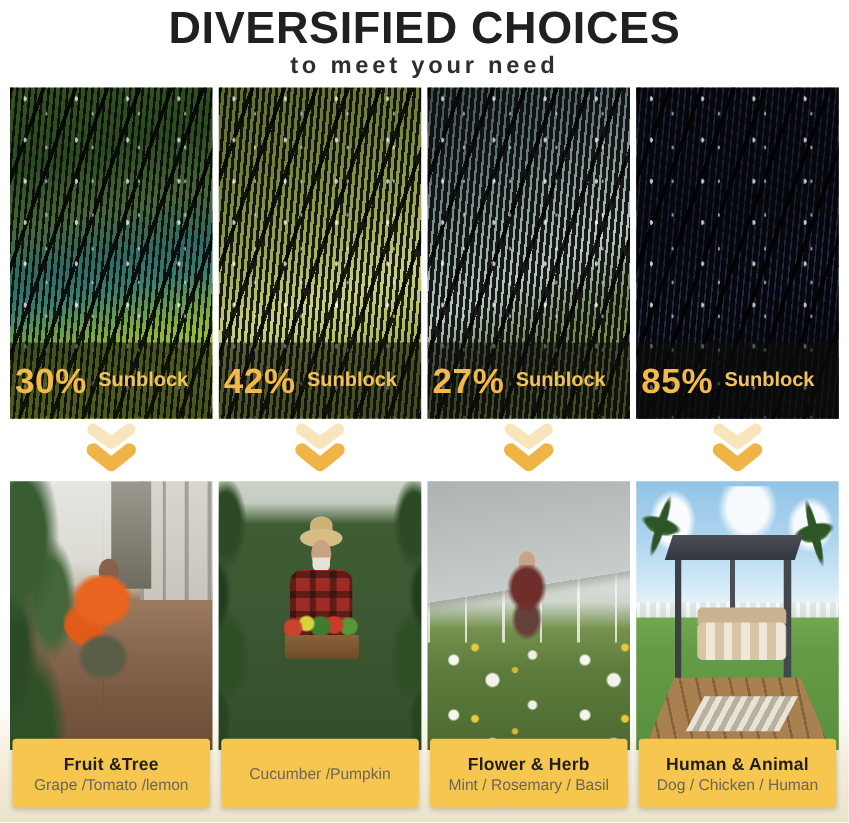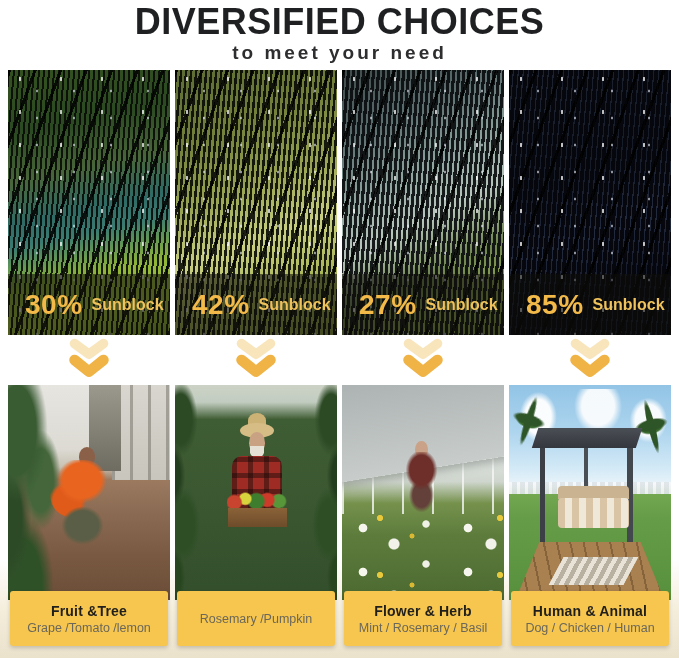--- a/index.html
+++ b/index.html
@@ -36,21 +36,21 @@
       repeating-linear-gradient(110deg,rgba(0,0,0,.85) 0 3px,transparent 3px 24px);
     background-size:41px 33px,37px 27px,auto;
   }
   .net30{--sw:2px;background:linear-gradient(168deg,#33511f 0%,#2c4a22 22%,#49663a 38%,#2f6b66 52%,#3b7c72 60%,#8fb437 74%,#a8c93f 88%,#8fb62f 100%);}
   .net50{--sw:2.5px;background:linear-gradient(160deg,#5c6b33 0%,#75823c 25%,#9aa654 45%,#c9cf82 62%,#a8b554 80%,#8b9c41 100%);}
   .net70{--sw:3.2px;--strand:rgba(10,12,14,.92);background:linear-gradient(155deg,#3f4a4a 0%,#5d6f6f 22%,#8fa49e 40%,#b7c6bd 55%,#70864f 72%,#93a94e 88%,#7d9640 100%);}
   .net90{--sw:3.8px;--strand:rgba(5,6,12,.95);background:linear-gradient(160deg,#1d2330 0%,#161b28 40%,#232b3e 60%,#141927 80%,#1a2130 100%);}
   .band{
     position:absolute;left:0;right:0;bottom:0;height:61px;z-index:2;
     background:rgba(14,13,11,.58);
-    display:flex;align-items:center;gap:9px;padding-left:17px;box-sizing:border-box;
+    display:flex;align-items:center;gap:9px;padding-left:4px;box-sizing:border-box;
   }
   .pct{font-size:28px;font-weight:800;letter-spacing:.5px;color:var(--percent-gold,#f3ba4a);}
   .sb{font-size:16px;font-weight:700;color:var(--sunblock-gold,#efc25c);}
   
   .chev path{fill:none;stroke-linecap:round;stroke-linejoin:round;}
   .chev .c-light{stroke:var(--arrow-light,#f8e5bc);stroke-width:10;}
   .chev .c-dark{stroke:var(--arrow-dark,#f0b345);stroke-width:11;}
   
   .cell{position:relative;}
   .photo{position:relative;height:215px;overflow:hidden;}
@@ -230,21 +230,21 @@
         <i class="p2-leafR"></i>
         <i class="p2-hatcrown"></i>
         <i class="p2-hat"></i>
         <i class="p2-face"></i>
         <i class="p2-beard"></i>
         <i class="p2-shirt"></i>
         <i class="p2-veg"></i>
         <i class="p2-box"></i>
       </div>
       <div class="label-box">
-        <div class="lb-sub">Rosemary /Pumpkin</div>
+        <div class="lb-sub">Cucumber /Pumpkin</div>
       </div>
     </div>
 
     <div class="cell">
       <div class="photo p3">
         <i class="p3-posts"></i>
         <i class="p3-canopy"></i>
         <i class="p3-manhead"></i>
         <i class="p3-man"></i>
         <i class="p3-flowers"></i>

